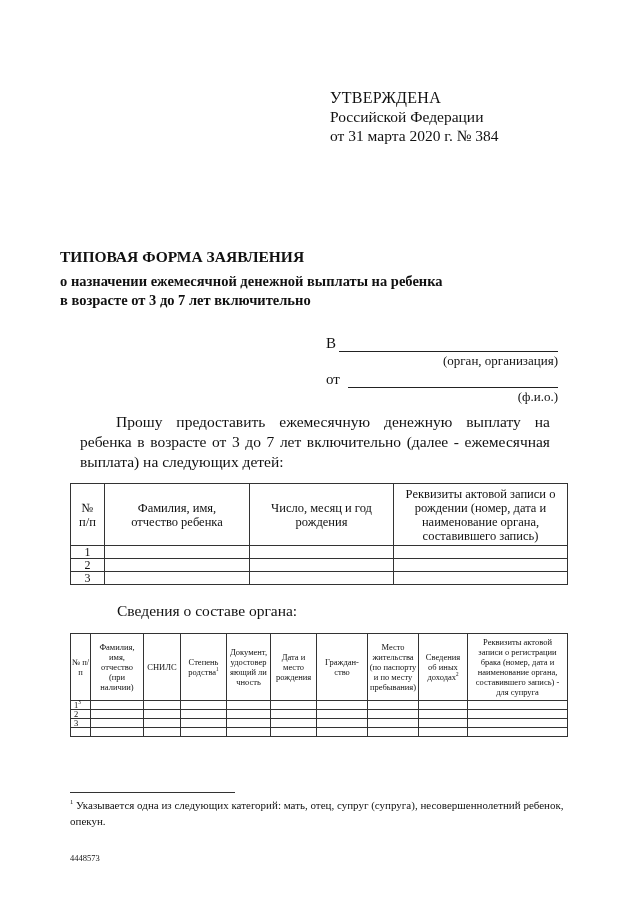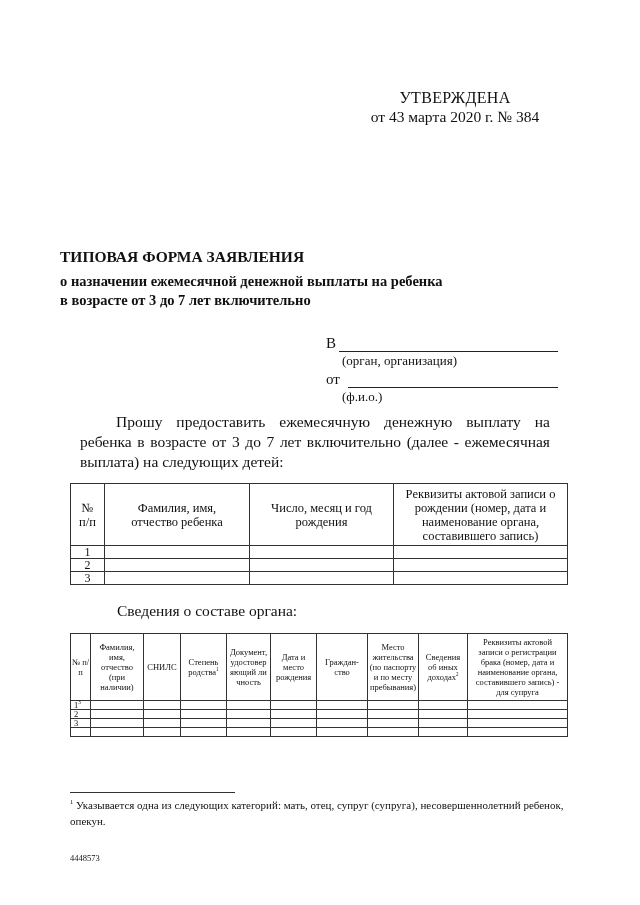--- a/index.html
+++ b/index.html
@@ -1,27 +1,27 @@
 <!DOCTYPE html>
 <html><head>
 <meta charset="utf-8">
 <style>
   html, body { margin: 0; padding: 0; background: #ffffff; }
   body { width: 640px; height: 905px; position: relative; overflow: hidden;
          font-family: "Liberation Serif", "DejaVu Serif", serif; color: #111; }
   .abs { position: absolute; }
-  .approved { left: 330px; top: 88px; width: 250px; text-align: center; font-size: 15.5px; line-height: 19px; }
+  .approved { left: 330px; top: 88px; width: 250px; font-size: 15.5px; line-height: 19px; }
   .approved .a-title { font-size: 16px; letter-spacing: 0.3px; }
   .form-title { left: 60px; top: 247px; width: 520px; font-weight: bold; }
   .form-title .t1 { font-size: 15.5px; line-height: 20px; }
   .form-title .t2 { font-size: 14.5px; line-height: 19px; margin-top: 5px; }
   .addr { left: 326px; top: 334px; width: 232px; font-size: 15px; }
   .addr .line-row { display: flex; align-items: flex-end; height: 18px; }
   .addr .uline { flex: 1; border-bottom: 1px solid #222; margin-left: 3px; height: 14px; }
-  .addr .cap { text-align: left; font-size: 13px; line-height: 15px; margin: 1px 0 2px 16px; }
+  .addr .cap { text-align: right; font-size: 13px; line-height: 15px; margin: 1px 0 2px 16px; }
   .request { left: 80px; top: 412px; width: 470px; font-size: 15.5px; line-height: 20px; text-align: justify; }
   .request .ind { display: inline-block; width: 36px; }
   table { border-collapse: collapse; position: absolute; table-layout: fixed; }
   td, th { border: 1px solid #333; padding: 0; text-align: center; vertical-align: middle; font-weight: normal; }
   .t-children { left: 70px; top: 483px; width: 497px; font-size: 12.5px; line-height: 14px; }
   .t-children th { height: 61px; text-align: center; }
   .t-children td { height: 12px; font-size: 12px; line-height: 12px; }
   .family-label { left: 117px; top: 602px; font-size: 15.5px; }
   .t-family { left: 70px; top: 633px; width: 497px; font-size: 8.5px; line-height: 10px; }
   .t-family th { height: 66px; }
@@ -29,21 +29,22 @@
   sup { font-size: 60%; line-height: 0; }
   .fn-rule { left: 70px; top: 792px; width: 165px; border-top: 1px solid #333; }
   .footnote { left: 70px; top: 797px; width: 500px; font-size: 11px; line-height: 16px; }
   .docnum { left: 70px; top: 853px; font-size: 8.5px; }
 </style>
 </head>
 <body>
 
 <div class="abs approved">
   <div class="a-title">УТВЕРЖДЕНА</div>
-  <div>от 43 марта 2020 г.  №  384</div>
+  <div>Российской Федерации</div>
+  <div>от 31 марта 2020 г.  №  384</div>
 </div>
 
 <div class="abs form-title">
   <div class="t1">ТИПОВАЯ ФОРМА ЗАЯВЛЕНИЯ</div>
   <div class="t2">о назначении ежемесячной денежной выплаты на ребенка</div>
   <div class="t2" style="margin-top:0">в возрасте от 3 до 7 лет включительно</div>
 </div>
 
 <div class="abs addr">
   <div class="line-row">

